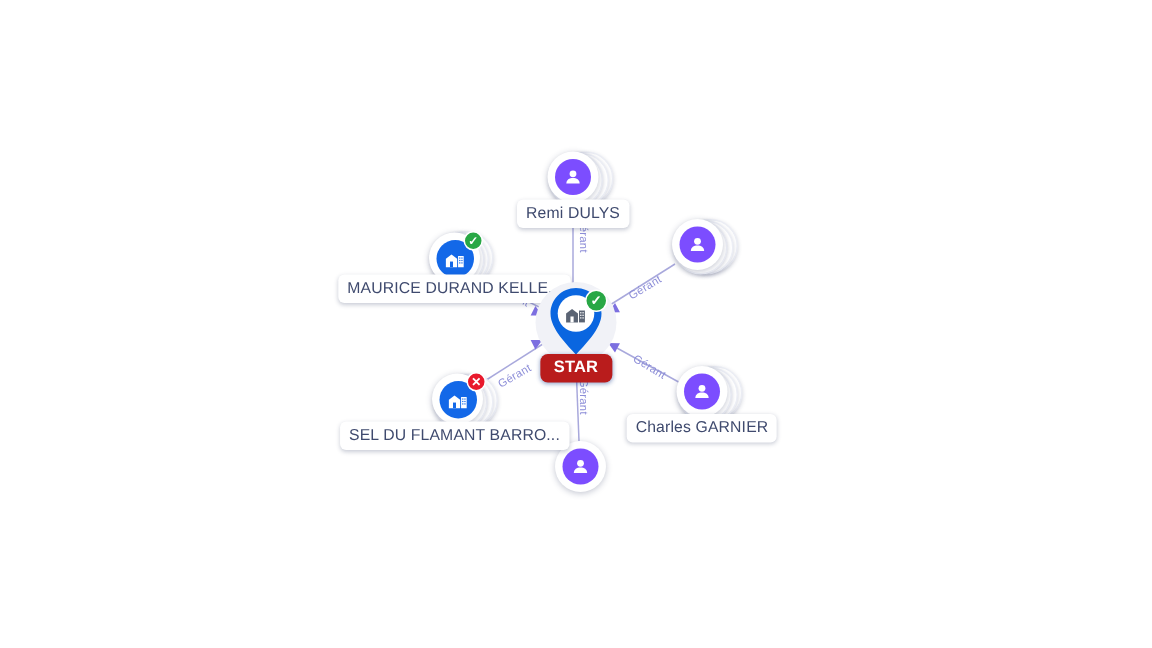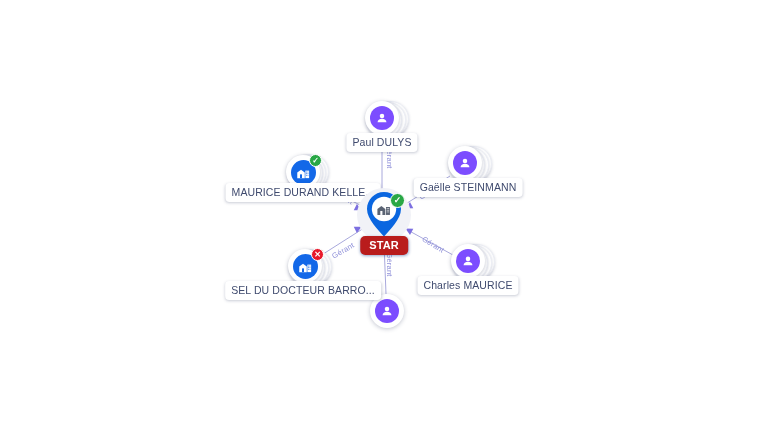--- a/index.html
+++ b/index.html
@@ -165,55 +165,54 @@
     </div>
     <div class="disc" style="width:34px;height:34px;">
       <div class="inner-circle person" style="width:24px;height:24px;">
         <svg width="14" height="14" viewBox="0 0 24 24">
           <circle cx="12" cy="8.4" r="3.9" fill="#ffffff"></circle>
           <path d="M4.4 19.4c0-4.1 3.4-6.2 7.6-6.2s7.6 2.1 7.6 6.2z" fill="#ffffff"></path>
         </svg>
       </div>
     </div>
   </div>
-  <div class="label" style="left:382px;top:133px;">Paul DULYS</div>
+  <div class="label" style="left:382px;top:133px;">Remi DULYS</div>
 
   <div class="node" style="left:465px;top:163px;">
     <div class="stack" style="width:42px;height:38px;">
       <div class="card" style="width:34px;height:34px;left:12px;top:2px;"></div>
       <div class="card" style="width:34px;height:34px;left:9px;top:3px;"></div>
       <div class="card" style="width:34px;height:34px;left:5px;top:3px;"></div>
     </div>
     <div class="disc" style="width:34px;height:34px;">
       <div class="inner-circle person" style="width:24px;height:24px;">
         <svg width="14" height="14" viewBox="0 0 24 24">
           <circle cx="12" cy="8.4" r="3.9" fill="#ffffff"></circle>
           <path d="M4.4 19.4c0-4.1 3.4-6.2 7.6-6.2s7.6 2.1 7.6 6.2z" fill="#ffffff"></path>
         </svg>
       </div>
     </div>
   </div>
-  <div class="label" style="left:468px;top:178px;">Gaëlle STEINMANN</div>
 
   <div class="node" style="left:468px;top:261px;">
     <div class="stack" style="width:42px;height:38px;">
       <div class="card" style="width:34px;height:34px;left:12px;top:2px;"></div>
       <div class="card" style="width:34px;height:34px;left:9px;top:3px;"></div>
       <div class="card" style="width:34px;height:34px;left:5px;top:3px;"></div>
     </div>
     <div class="disc" style="width:34px;height:34px;">
       <div class="inner-circle person" style="width:24px;height:24px;">
         <svg width="14" height="14" viewBox="0 0 24 24">
           <circle cx="12" cy="8.4" r="3.9" fill="#ffffff"></circle>
           <path d="M4.4 19.4c0-4.1 3.4-6.2 7.6-6.2s7.6 2.1 7.6 6.2z" fill="#ffffff"></path>
         </svg>
       </div>
     </div>
   </div>
-  <div class="label" style="left:468px;top:276px;">Charles MAURICE</div>
+  <div class="label" style="left:468px;top:276px;">Charles GARNIER</div>
 
   <div class="node" style="left:387px;top:311px;">
     <div class="disc" style="width:34px;height:34px;">
       <div class="inner-circle person" style="width:24px;height:24px;">
         <svg width="14" height="14" viewBox="0 0 24 24">
           <circle cx="12" cy="8.4" r="3.9" fill="#ffffff"></circle>
           <path d="M4.4 19.4c0-4.1 3.4-6.2 7.6-6.2s7.6 2.1 7.6 6.2z" fill="#ffffff"></path>
         </svg>
       </div>
     </div>
@@ -235,21 +234,21 @@
           <rect x="16.2" y="13.2" width="1.3" height="1.3" fill="#1368e8"></rect>
           <rect x="18.5" y="13.2" width="1.3" height="1.3" fill="#1368e8"></rect>
           <rect x="16.2" y="15.8" width="1.3" height="1.3" fill="#1368e8"></rect>
           <rect x="18.5" y="15.8" width="1.3" height="1.3" fill="#1368e8"></rect>
           <rect x="6.4" y="15" width="3.2" height="6" fill="#1368e8"></rect>
         </svg>
       </div>
       <div class="badge ko" style="width:11px;height:11px;right:-2px;top:-1px;">✕</div>
     </div>
   </div>
-  <div class="label" style="left:303px;top:281px;">SEL DU DOCTEUR BARRO...</div>
+  <div class="label" style="left:303px;top:281px;">SEL DU FLAMANT BARRO...</div>
 
   <div class="node" style="left:384px;top:215px;">
     <div class="pin-halo"></div>
     <div class="pin-wrap">
       <svg width="40" height="50" viewBox="0 0 40 50" style="position:absolute;left:0;top:0;">
         <path d="M20 2 C10.6 2 3 9.6 3 19 C3 29.5 14.5 40 20 46.5 C25.5 40 37 29.5 37 19 C37 9.6 29.4 2 20 2 Z" fill="#0a66e0"></path>
         <circle cx="20" cy="19" r="12.2" fill="#ffffff"></circle>
         <g transform="translate(20,19) scale(0.66) translate(-12,-12)">
           <path d="M2 21 L2 12 L8 7.5 L14 12 L14 21 Z" fill="#5b6474"></path>
           <path d="M15 21 L15 9 L21 9 L21 21 Z" fill="#5b6474"></path>

